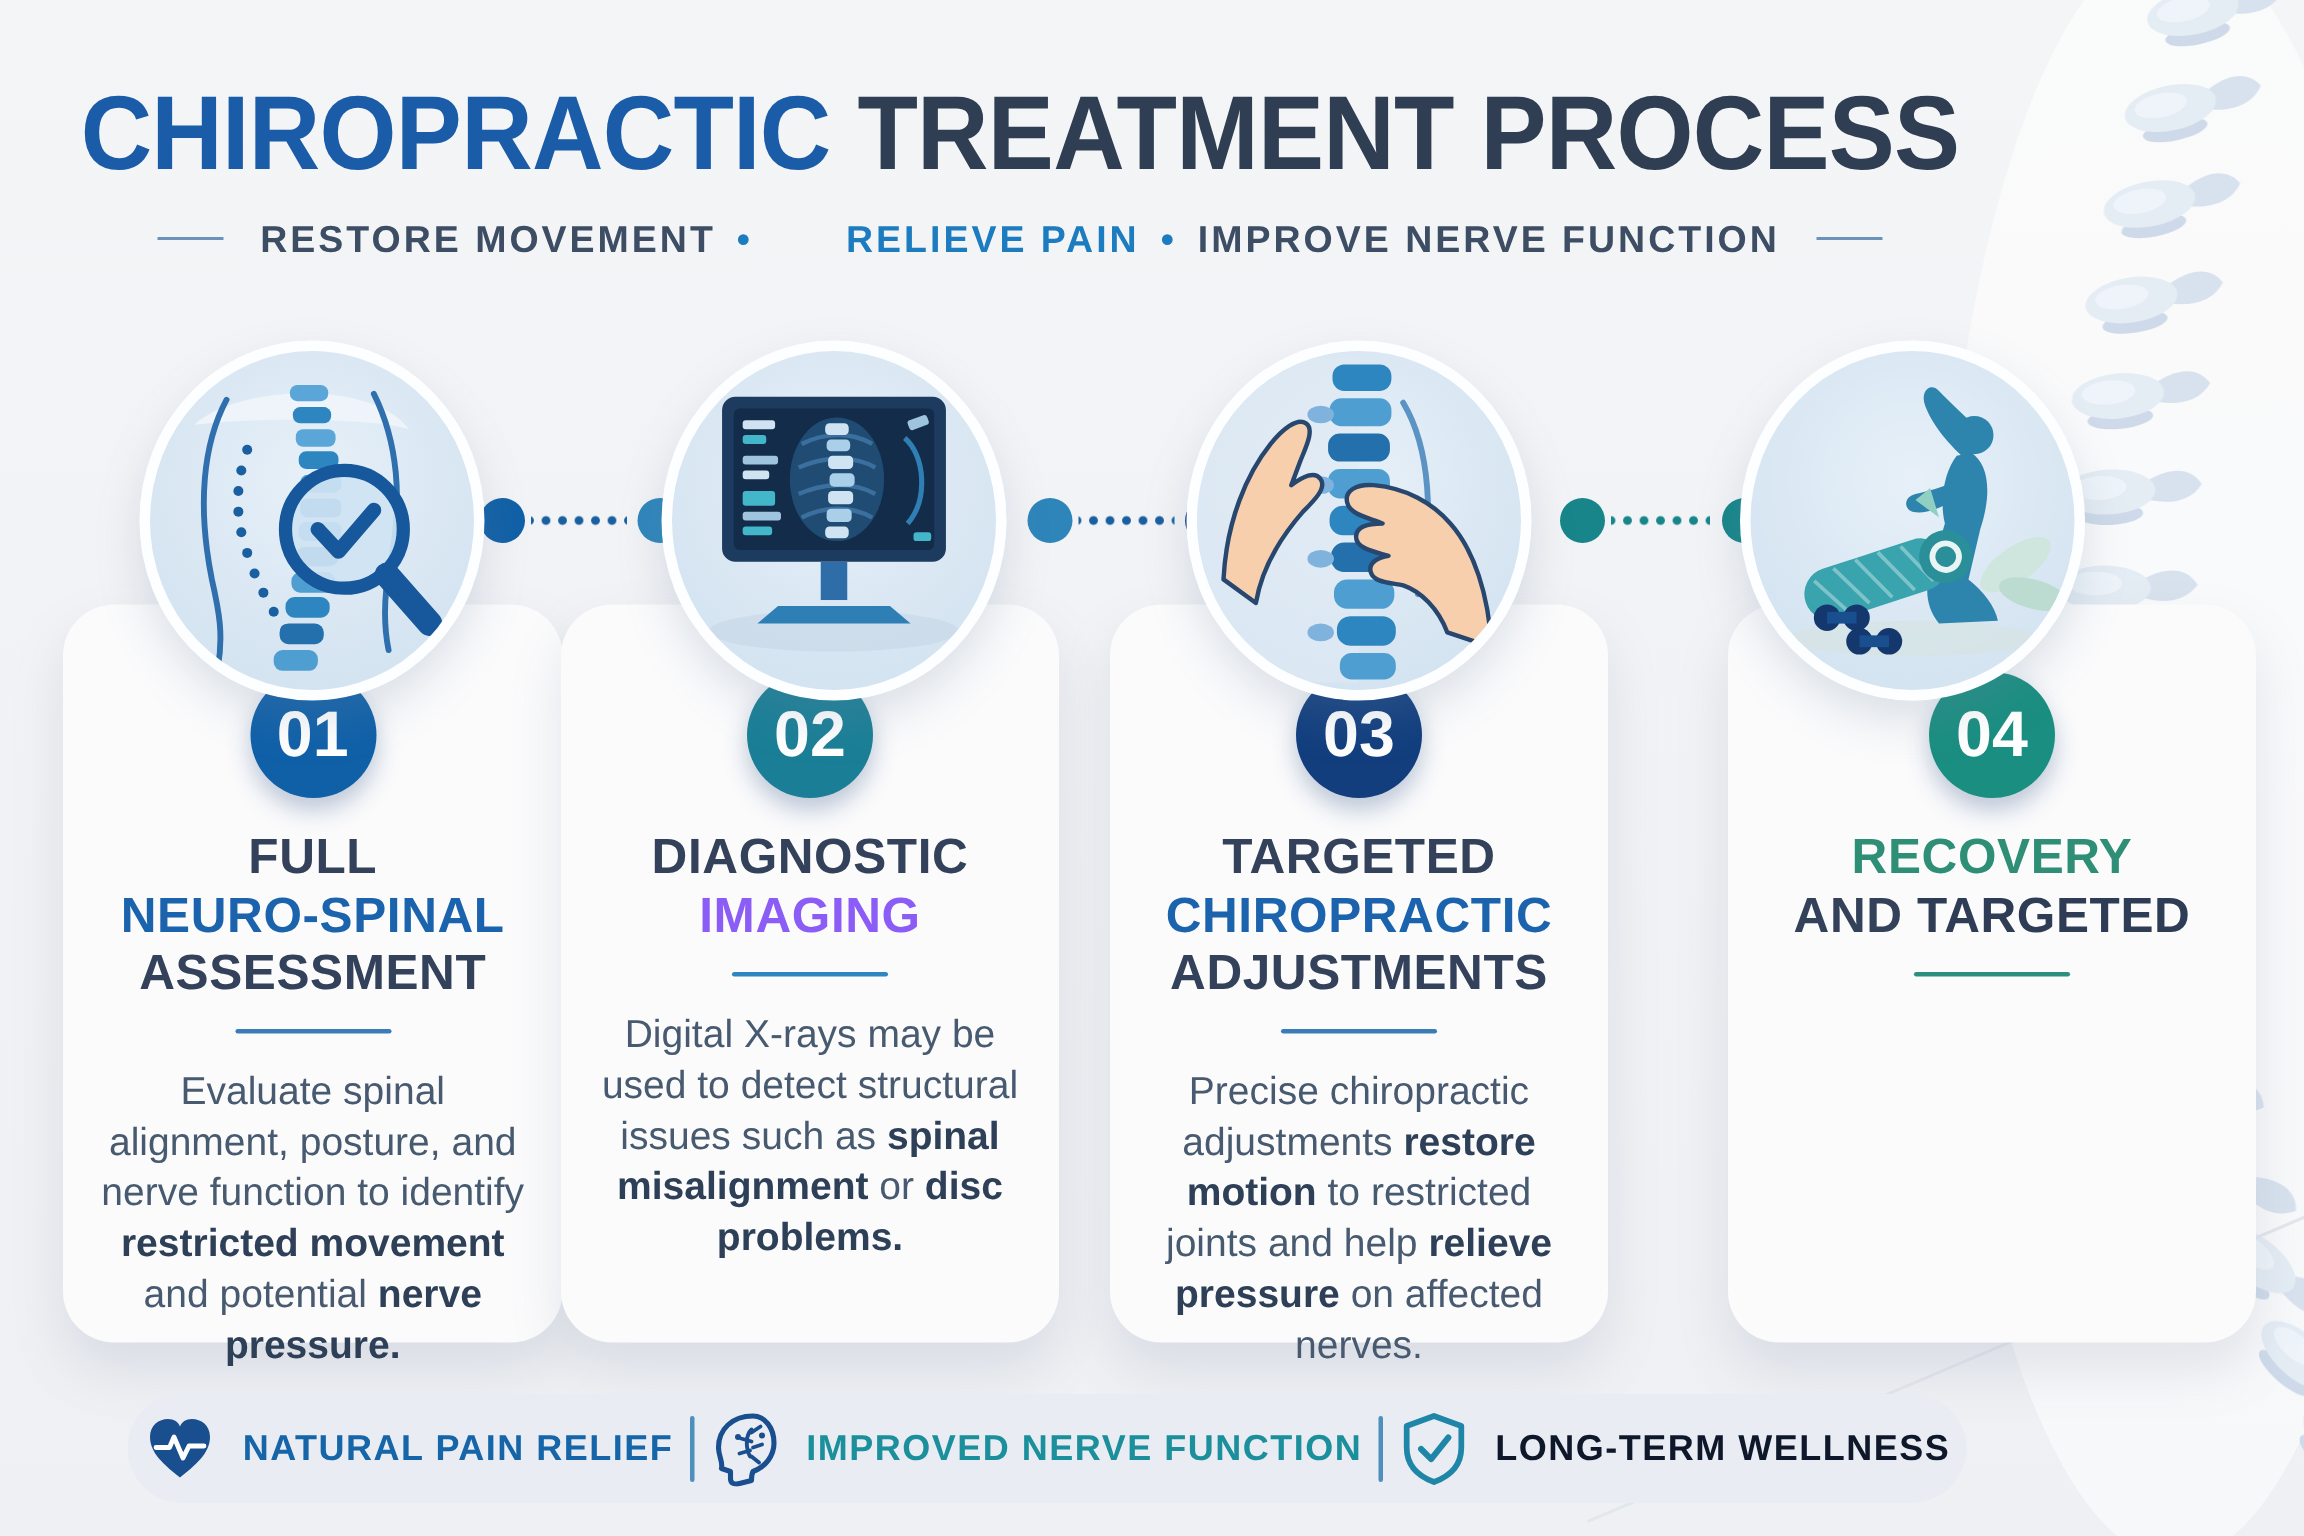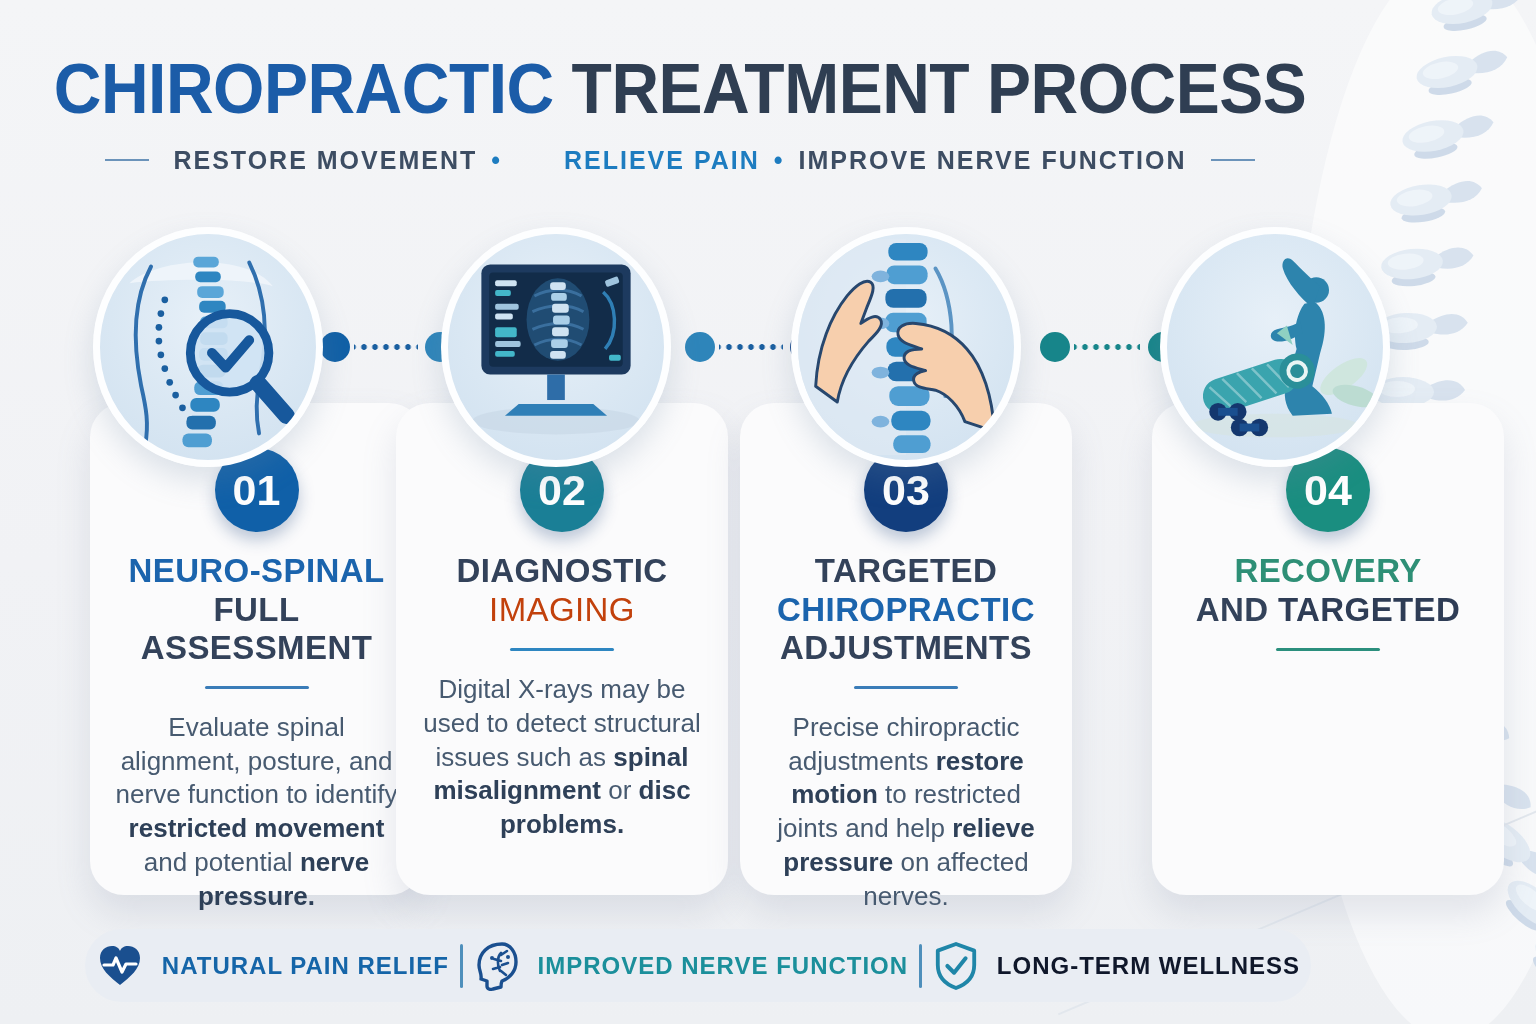--- a/index.html
+++ b/index.html
@@ -38,35 +38,35 @@
   .dot-big { position:absolute; top:332px; width:30px; height:30px; border-radius:50%; z-index:2; }
   .dots-line { position:absolute; top:343px; height:8px; z-index:2;
                background-image:radial-gradient(circle, #1a5fa0 2.6px, transparent 3.2px);
                background-size:11px 8px; background-repeat:repeat-x; background-position:center; }
   .dots-teal { background-image:radial-gradient(circle, #17858a 2.6px, transparent 3.2px); }
 
   
   .card { position:absolute; top:403px; height:492px; background:#fbfbfc; border-radius:34px;
           box-shadow:0 18px 34px rgba(120,135,160,0.18); z-index:3; text-align:center;
           padding:0 20px; }
-  .k1 { left:42px;  width:333px;margin-left:48px; }
-  .k2 { left:396px; width:332px; }
+  .k1 { left:42px;  width:333px; }
+  .k2 { left:374px; width:332px; }
   .k3 { left:740px; width:332px; }
   .k4 { left:1152px;width:352px; }
 
   .badge { position:relative; margin:45px auto 20px auto; width:84px; height:84px; border-radius:50%;
            color:#ffffff; font-size:43px; font-weight:800; line-height:84px; text-align:center;
            z-index:5; box-shadow:0 8px 16px rgba(20,60,120,0.28); }
   .b1 { background:#1060a8; } .b2 { background:#1a7f96; } .b3 { background:#123e7e; } .b4 { background:#1a8e80; }
 
   .heading { font-size:33px; line-height:1.17; letter-spacing:0.4px; min-height:78px; }
   .st-dark { color:#33425a; font-weight:700; }
   .st-darkbold { color:#2e3c55; font-weight:800; }
   .st-blue { color:#1b64ad; font-weight:800; }
-  .st-blue2 { color:#c2410c; font-weight:400; }
+  .st-blue2 { color:#8b5cf6; font-weight:700; }
   .st-teal { color:#2e8f76; font-weight:800;margin-top:44px; }
 
   .divider { height:3px; width:104px; margin:18px auto 22px auto; border-radius:2px; }
   .d-blue { background:#3a7cb8; } .d-blue2 { background:#2e86c1; } .d-teal { background:#2b8f7d; }
 
   .body-text { font-size:26px; line-height:1.3; color:#475a70; }
   .body-text .seg-bold { font-weight:700; color:#2e4058; }
 
   
   .footer-pill { position:absolute; left:85px; top:929px; width:1226px; height:73px;
@@ -249,22 +249,22 @@
         <circle cx="74" cy="192" r="9" fill="#14376e"></circle>
           <circle cx="94" cy="192" r="9" fill="#14376e"></circle>
         <rect x="74" y="188" width="20" height="8" fill="#1a4f8f"></rect>
       </g>
     </svg>
   </div>
 
   <div class="card k1">
     <div class="badge b1">01</div>
     <div class="heading">
+        <div><span class="st-dark">FULL</span></div>
         <div><span class="st-blue">NEURO-SPINAL</span></div>
-        <div><span class="st-dark">FULL</span></div>
         <div><span class="st-dark">ASSESSMENT</span></div>
       </div>
     <div class="divider d-blue"></div>
     <div class="body-text"><span>Evaluate spinal alignment, posture, and nerve function to identify </span><span class="seg-bold">restricted movement</span><span> and potential </span><span class="seg-bold">nerve pressure.</span></div>
   </div>
 
   <div class="card k2">
     <div class="badge b2">02</div>
     <div class="heading">
         <div><span class="st-dark">DIAGNOSTIC</span></div>

